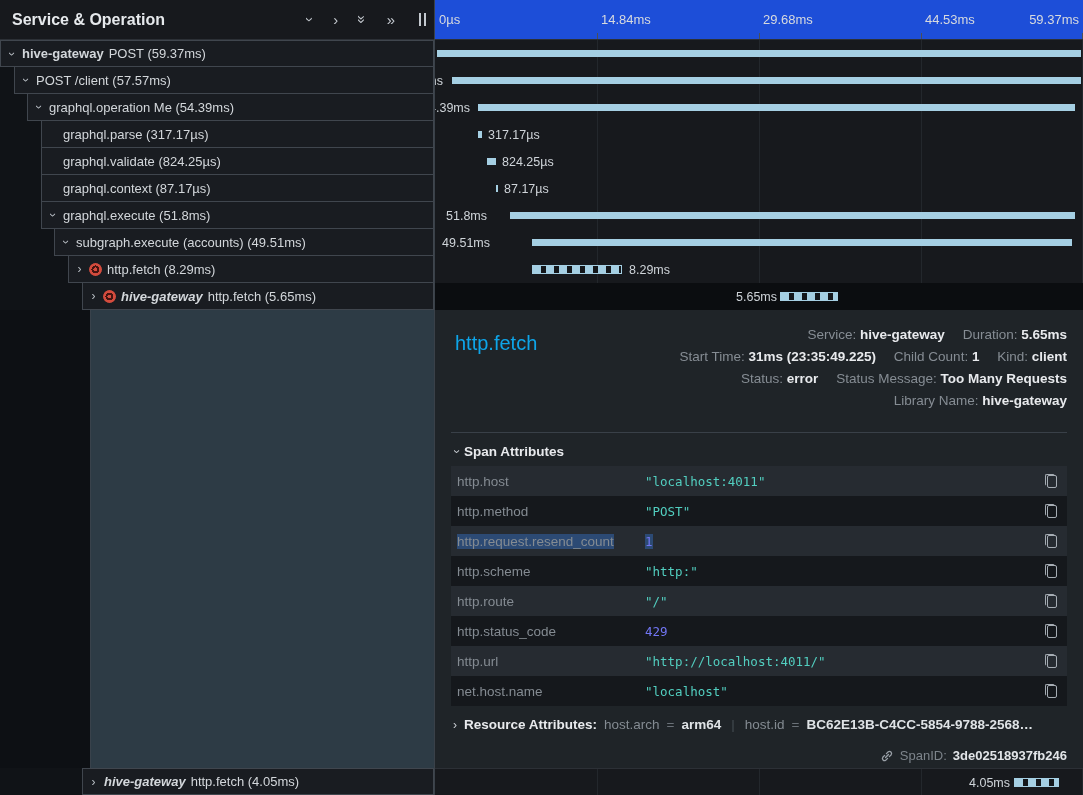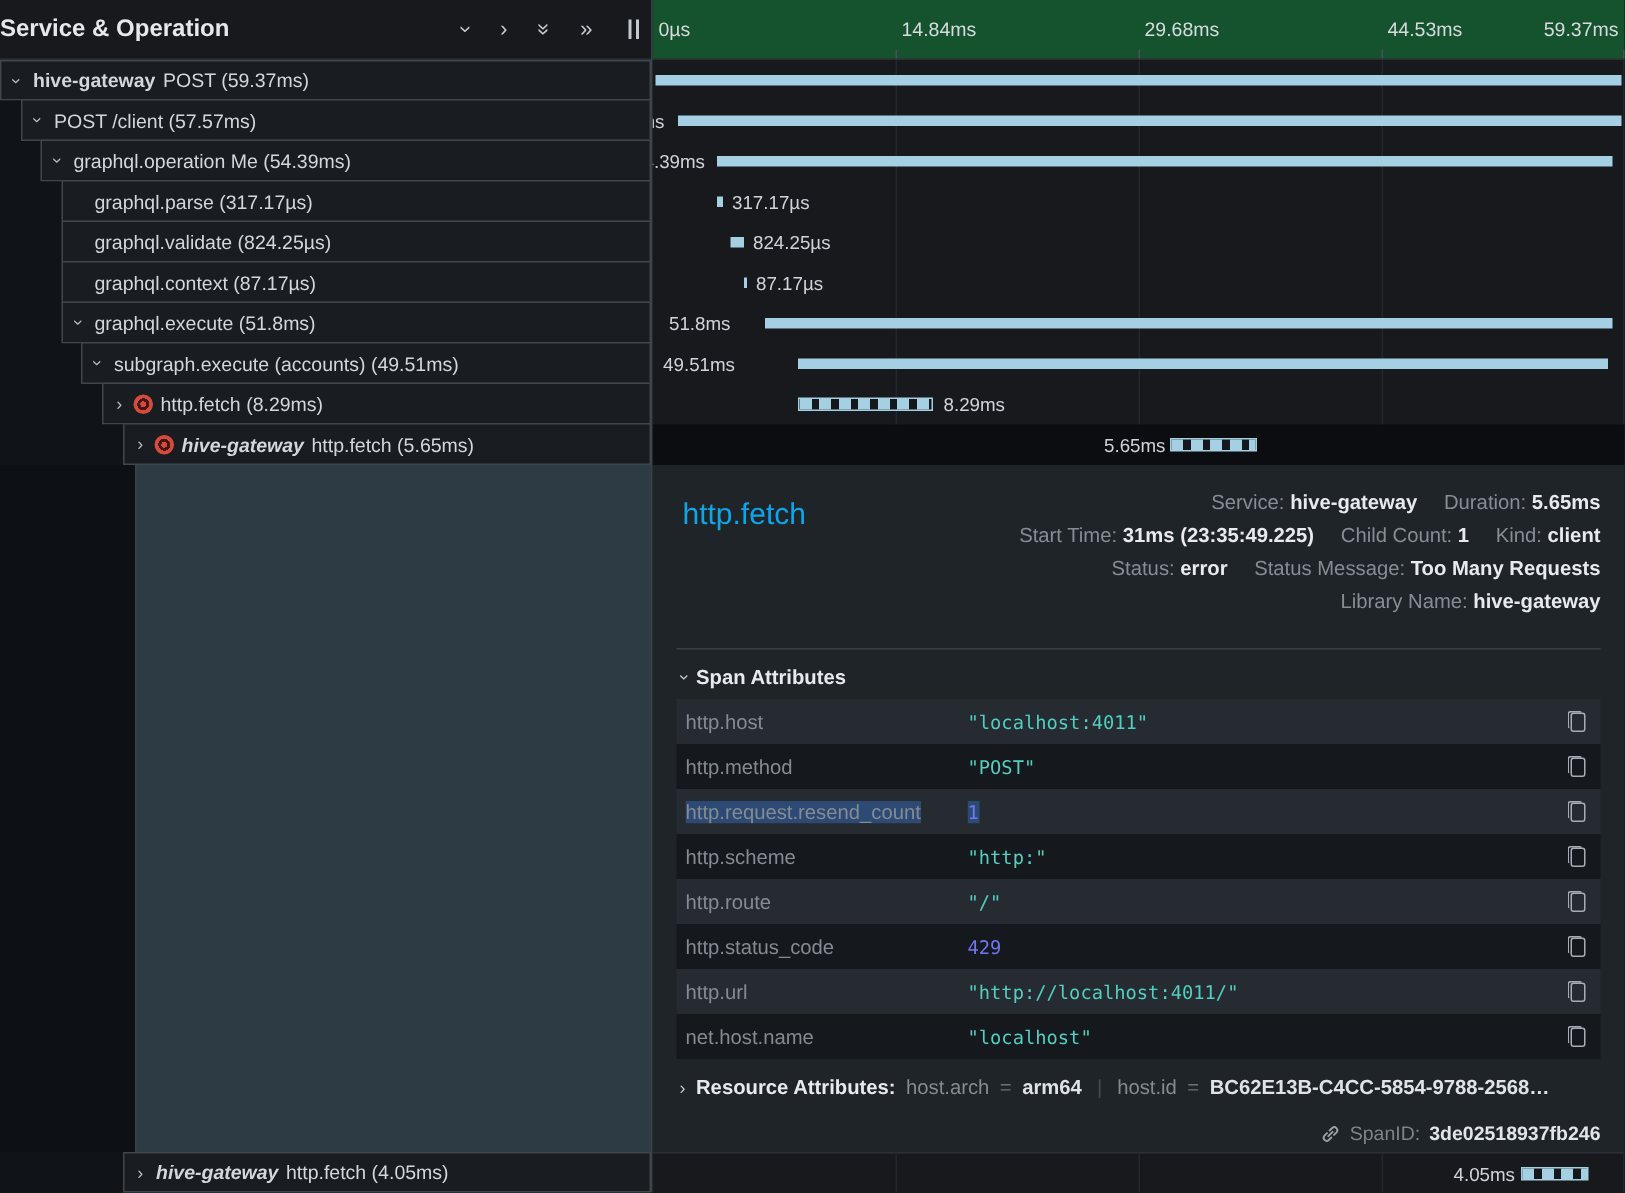--- a/index.html
+++ b/index.html
@@ -4,29 +4,29 @@
 <style>
   * { margin:0; padding:0; box-sizing:border-box; }
   html,body { width:1083px; height:795px; }
   body { background:#17191d; font-family:"Liberation Sans",sans-serif; color:#d3d7db; overflow:hidden; }
   .app { position:relative; width:1083px; height:795px; background:#17191d; }
   .vdiv { position:absolute; left:434px; top:0; width:1px; height:795px; background:#3a4149; z-index:6; }
 
   
   .hdr-left { position:absolute; left:0; top:0; width:434px; height:40px; background:#17191d;
               border-bottom:1px solid #2c3036; display:flex; align-items:center; z-index:4; }
-  .hdr-title { font-size:16px; font-weight:700; color:#e6e9ec; }
+  .hdr-title { font-size:16px; font-weight:700; color:#e6e9ec; margin-left:12px; }
   .hdr-icons { margin-left:auto; display:flex; align-items:center; gap:20px; margin-right:8px; color:#c4c9cf; }
   .icon-chev { font-size:15px; line-height:1; display:inline-block; cursor:pointer; }
   .rot90 { transform:rotate(90deg); }
   .drag-handle { display:flex; gap:3px; margin-left:4px; cursor:col-resize; }
   .drag-handle i { display:block; width:2px; height:13px; background:#c4c9cf; }
 
   .ruler { position:absolute; left:435px; top:0; width:648px; height:40px; border-bottom:1px solid #2c3036;
-           font-size:13px; color:#d7dade; z-index:4; background:#14532d; }
+           font-size:13px; color:#d7dade; z-index:4; background:#1d4ed8; }
   .tick-label { position:absolute; top:12px; white-space:nowrap; }
   .tickmark { position:absolute; bottom:0; width:1px; height:6px; background:#4a5056; }
 
   
   .tree-rows { position:absolute; left:0; top:40px; width:434px; z-index:2; }
   .trow { position:relative; height:27px; background:#101317; }
   .rbox { position:absolute; top:-1px; bottom:0; right:0; left:var(--ind);
           border:1px solid #40464e; background:#191c21; display:flex; align-items:center;
           padding-left:5px; overflow:hidden; cursor:pointer; }
   .trow.first .rbox { top:0; }

